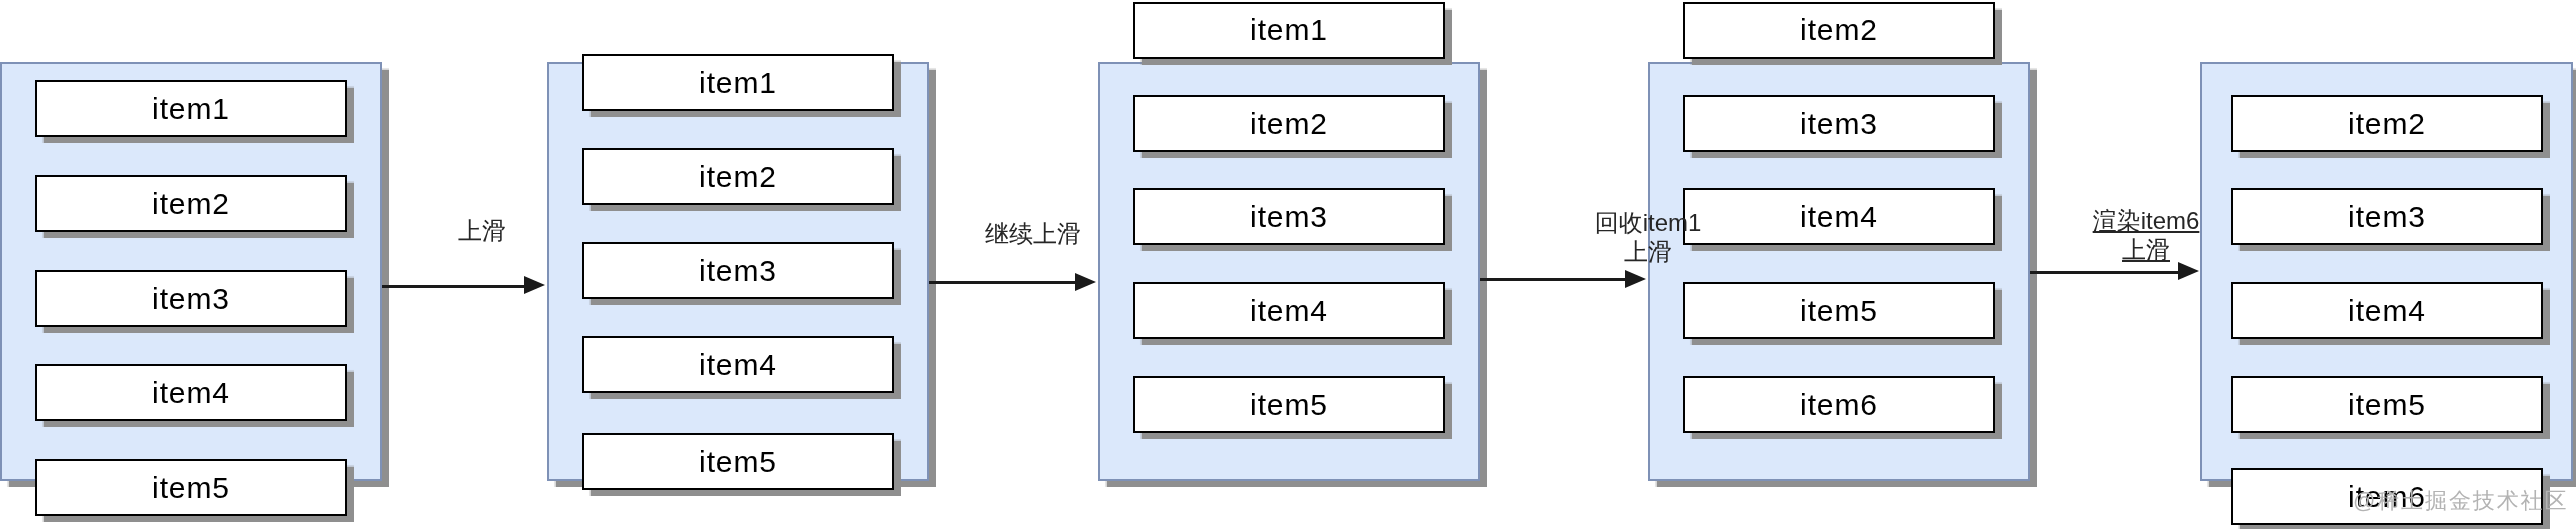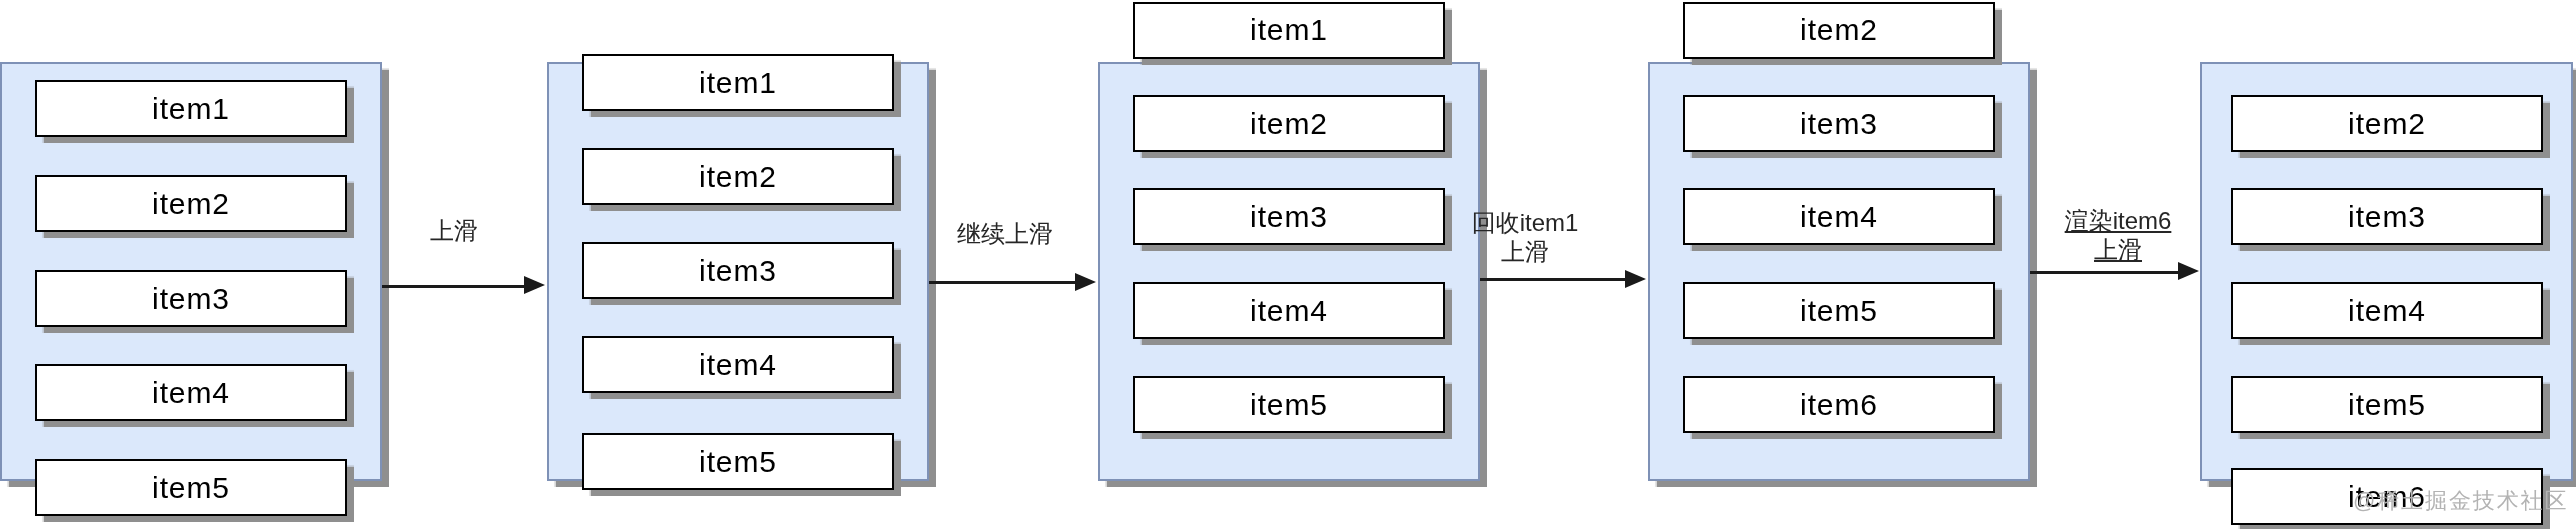--- a/index.html
+++ b/index.html
@@ -25,21 +25,21 @@
   }
   .arrow-line{position:absolute;height:2.8px;background:var(--arrow,#1a1a1a);}
   .arrow-head{
     position:absolute;width:0;height:0;
     border-top:9.5px solid transparent;border-bottom:9.5px solid transparent;
     border-left:21px solid var(--arrow,#1a1a1a);
   }
   .t-label{
     position:absolute;transform:translateX(-50%);
     text-align:center;font-size:24px;line-height:29px;
-    color:var(--label-text,#262626);white-space:nowrap;
+    color:var(--label-text,#262626);white-space:nowrap;margin-left:28px;
   }
   .watermark{
     position:absolute;right:7.6px;bottom:14px;z-index:9;
     font-size:22px;color:var(--watermark-text,#b3b3b3);
     letter-spacing:1.9px;
   }
 </style>
 </head>
 <body style="background: rgb(255, 255, 255);">
 
@@ -132,21 +132,21 @@
       <div class="t-label" style="left: 454px; top: 216px;">
         <div>上滑</div>
       </div>
       <div class="arrow-line" style="left: 929px; top: 281px; width: 150px;"></div>
       <div class="arrow-head" style="left: 1075px; top: 273px;"></div>
       <div class="t-label" style="left: 1005px; top: 219px; text-align: center;">
         <div>继续上滑</div>
       </div>
       <div class="arrow-line" style="left: 1480px; top: 278px; width: 149px;"></div>
       <div class="arrow-head" style="left: 1625px; top: 270px;"></div>
-      <div class="t-label" style="left: 1525px; top: 208px;">
+      <div class="t-label" style="left: 1620px; top: 208px;">
         <div>回收item1</div>
         <div>上滑</div>
       </div>
       <div class="arrow-line" style="left: 2030px; top: 271px; width: 151px;"></div>
       <div class="arrow-head" style="left: 2178px; top: 262px;"></div>
       <div class="t-label" style="left: 2118px; top: 206px; text-decoration: underline;">
         <div>渲染item6</div>
         <div>上滑</div>
       </div>
     </div>

